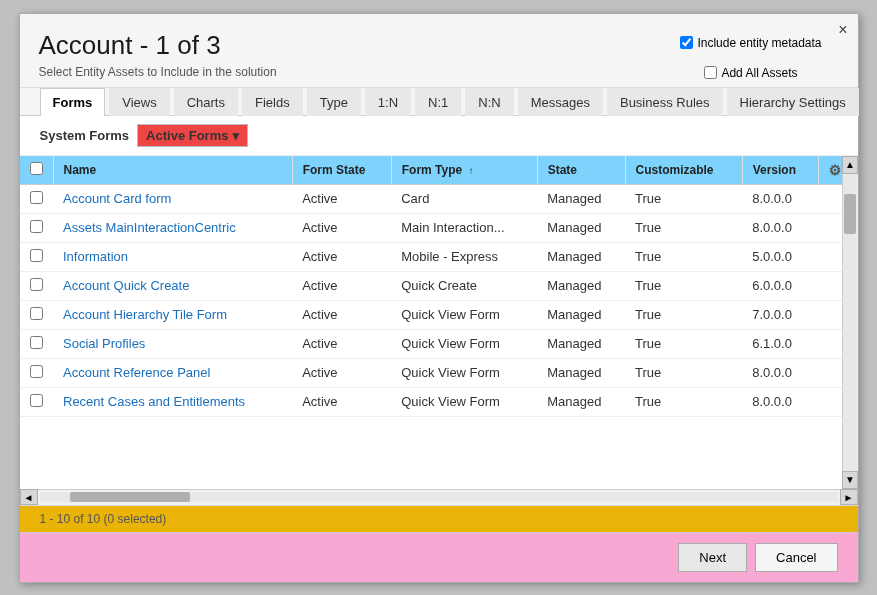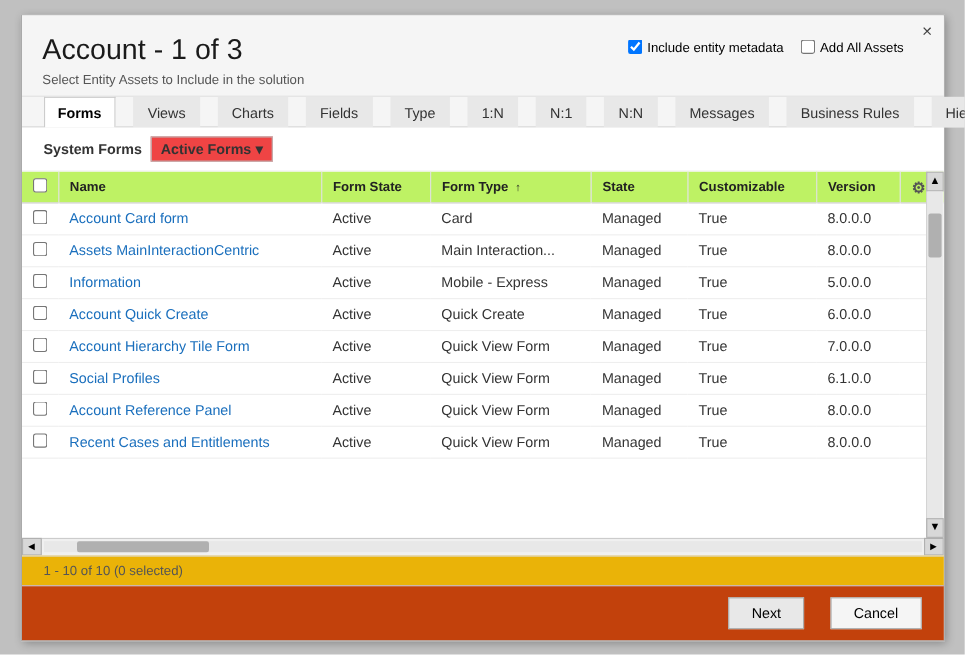--- a/index.html
+++ b/index.html
@@ -51,34 +51,35 @@
       color: #555;
     }
     .dialog-options {
       position: absolute;
       top: 22px;
       right: 36px;
       display: flex;
       align-items: center;
       gap: 16px;
       font-size: 12px;
+      flex-direction: column;
     }
     .dialog-options label {
       display: flex;
       align-items: center;
       gap: 4px;
       cursor: pointer;
     }
     .tabs-bar {
       display: flex;
       align-items: flex-end;
       padding: 0 20px;
       background: #f5f5f5;
       border-bottom: 1px solid #ccc;
-      gap: 16px;
+      gap: 4px;
     }
     .tab {
       padding: 6px 12px;
       font-size: 13px;
       color: #333;
       cursor: pointer;
       border: 1px solid transparent;
       border-bottom: none;
       background: #e8e8e8;
       margin-bottom: -1px;
@@ -121,21 +122,21 @@
       font-size: 13px;
       font-weight: 600;
       cursor: pointer;
     }
     table {
       width: 100%;
       border-collapse: collapse;
       min-width: 700px;
     }
     thead tr {
-      background: #bef264;
+      background: #7dd3fc;
       border-bottom: 1px solid #ccc;
     }
     thead th {
       text-align: left;
       padding: 6px 10px;
       font-weight: 600;
       font-size: 12px;
       color: #222;
       white-space: nowrap;
       border-right: 1px solid #e0e0e0;
@@ -201,25 +202,25 @@
     }
     .footer-info {
       padding: 6px 20px;
       font-size: 12px;
       color: #555;
       background: #eab308;
       border-top: 1px solid #ddd;
     }
     .dialog-footer {
       padding: 10px 20px;
-      background: #c2410c;
+      background: #f9a8d4;
       border-top: 1px solid #ccc;
       display: flex;
       justify-content: flex-end;
-      gap: 24px;
+      gap: 8px;
     }
     .btn {
       padding: 6px 20px;
       font-size: 13px;
       cursor: pointer;
       border: 1px solid #aaa;
     }
     .btn-primary {
       background: #e8e8e8;
       color: #000;

